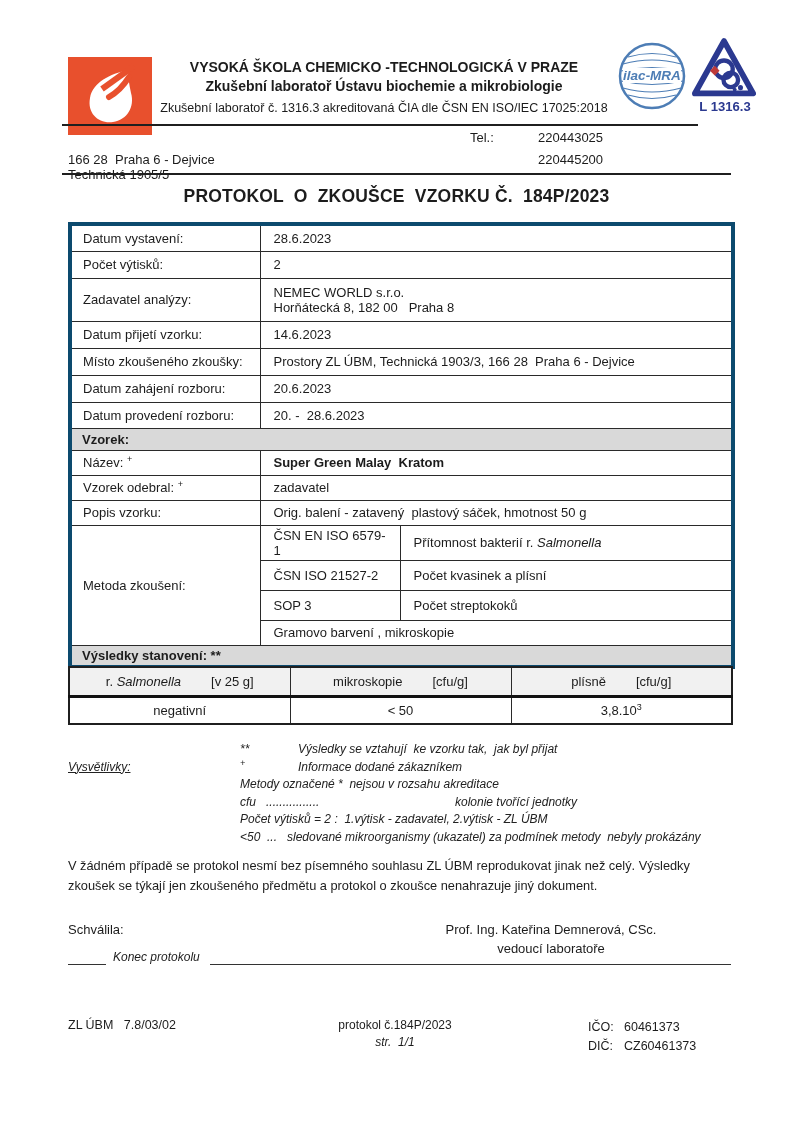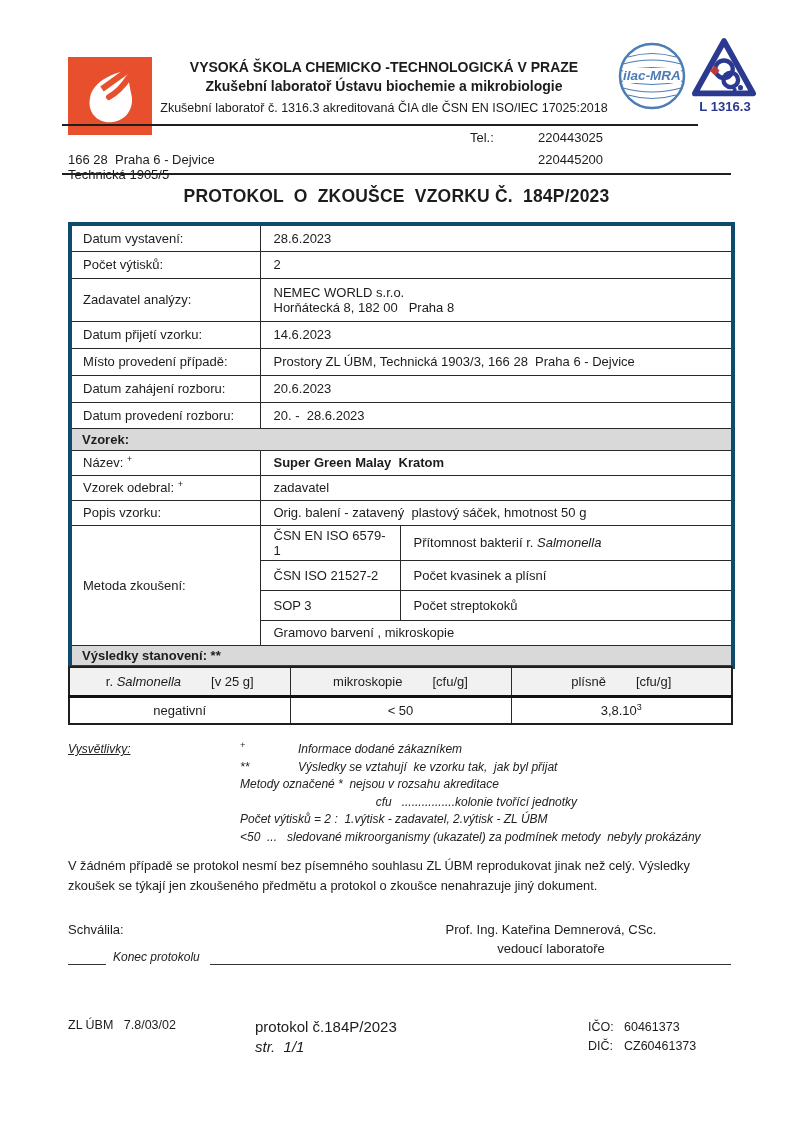--- a/index.html
+++ b/index.html
@@ -54,21 +54,21 @@
   .unit { margin-left:30px; white-space:pre-wrap; }
   .ital { font-style:italic; }
 
   
   .footnotes { position:absolute; left:68px; top:741px; width:670px;
     font-size:12px; font-style:italic; color:#222; }
   .fline { line-height:17.5px; }
   .flabel { display:inline-block; width:172px; text-decoration:underline; }
   .fmark { display:inline-block; width:58px; }
   .findent { margin-left:172px; }
-  .fcfu-left { display:inline-block; width:215px;text-align:right; }
+  .fcfu-left { display:inline-block; width:215px; }
 
   
   .disclaimer { position:absolute; left:68px; top:856px; width:663px;
     font-size:12.8px; line-height:20px; }
 
   
   .approve-label { position:absolute; left:68px; top:922px; font-size:13px; }
   .approver { position:absolute; left:420px; top:922px; width:262px;
     text-align:center; font-size:13px; }
   .approver .role { margin-top:4px; }
@@ -76,21 +76,21 @@
   .end-line { position:absolute; left:68px; top:950px; width:663px;
     display:flex; align-items:center; }
   .seg { border-bottom:1.5px solid #333; height:15px; }
   .seg-short { width:38px; }
   .seg-long { flex:1; }
   .end-text { font-size:12px; font-style:italic; padding:0 10px 0 7px; line-height:15px; }
 
   
   .footer-left { position:absolute; left:68px; top:1018px; font-size:12.5px; }
   .footer-center { position:absolute; left:255px; top:1018px; width:280px;
-    text-align:left; font-size:15px; }
+    text-align:center; font-size:12px; }
   .footer-center .pg { font-style:italic; margin-top:3px; }
   .footer-right { position:absolute; left:588px; top:1018px; font-size:12.5px; line-height:19px; }
   .fr-label { display:inline-block; width:36px; }
 </style>
 </head>
 <body>
 
 <div class="page">
 
   <div class="logo-vscht">
@@ -164,21 +164,21 @@
       <td class="val" colspan="2">
         <div data-bind="info.rows.2.value">NEMEC WORLD s.r.o.</div>
         <div data-bind="info.rows.2.value2">Horňátecká 8, 182 00   Praha 8</div>
       </td>
     </tr>
     <tr class="h27">
       <td class="lbl" data-bind="info.rows.3.label">Datum přijetí vzorku:</td>
       <td class="val" colspan="2" data-bind="info.rows.3.value">14.6.2023</td>
     </tr>
     <tr class="h27">
-      <td class="lbl" data-bind="info.rows.4.label">Místo provedení případě:</td>
+      <td class="lbl" data-bind="info.rows.4.label">Místo zkoušeného zkoušky:</td>
       <td class="val" colspan="2" data-bind="info.rows.4.value">Prostory ZL ÚBM, Technická 1903/3, 166 28  Praha 6 - Dejvice</td>
     </tr>
     <tr class="h27">
       <td class="lbl" data-bind="info.rows.5.label">Datum zahájení rozboru:</td>
       <td class="val" colspan="2" data-bind="info.rows.5.value">20.6.2023</td>
     </tr>
     <tr class="h26">
       <td class="lbl" data-bind="info.rows.6.label">Datum provedení rozboru:</td>
       <td class="val" colspan="2" data-bind="info.rows.6.value">20. -  28.6.2023</td>
     </tr>
@@ -233,25 +233,25 @@
     </tr>
     <tr class="rdata">
       <td data-bind="results.values.0.text">negativní</td>
       <td data-bind="results.values.1.text">&lt; 50</td>
       <td><span data-bind="results.values.2.text">3,8.10</span><sup data-bind="results.values.2.sup">3</sup></td>
     </tr>
   </tbody>
     </table>
 
   <div class="footnotes">
+    <div class="fline findent">
+      <span class="fmark" data-bind="footnotes.items.1.marker">**</span><span data-bind="footnotes.items.1.text">Výsledky se vztahují  ke vzorku tak,  jak byl přijat</span>
+    </div>
     <div class="fline">
       <span class="flabel" data-bind="footnotes.label">Vysvětlivky:</span><span class="fmark"><sup data-bind="footnotes.items.0.marker">+</sup></span><span data-bind="footnotes.items.0.text">Informace dodané zákazníkem</span>
-    </div>
-    <div class="fline findent">
-      <span class="fmark" data-bind="footnotes.items.1.marker">**</span><span data-bind="footnotes.items.1.text">Výsledky se vztahují  ke vzorku tak,  jak byl přijat</span>
     </div>
     <div class="fline findent">
       <span data-bind="footnotes.items.2.text">Metody označené *  nejsou v rozsahu akreditace</span>
     </div>
     <div class="fline findent">
       <span class="fcfu-left" data-bind="footnotes.items.3.text">cfu   ................</span><span data-bind="footnotes.items.3.text2">kolonie tvořící jednotky</span>
     </div>
     <div class="fline findent">
       <span data-bind="footnotes.items.4.text">Počet výtisků = 2 :  1.výtisk - zadavatel, 2.výtisk - ZL ÚBM</span>
     </div>

